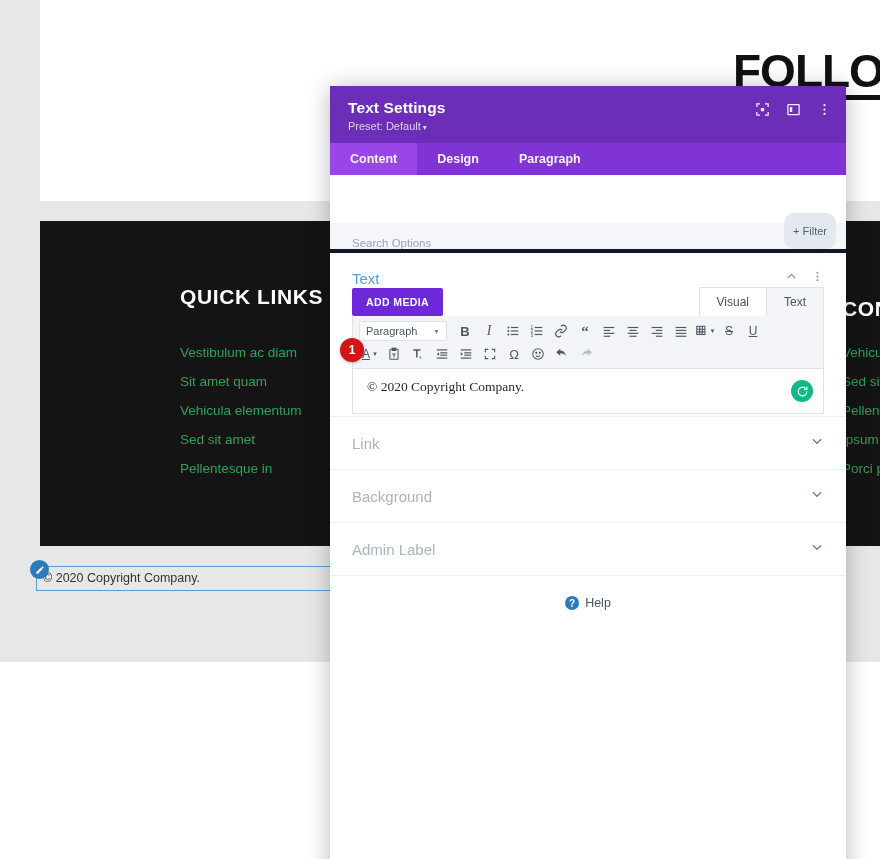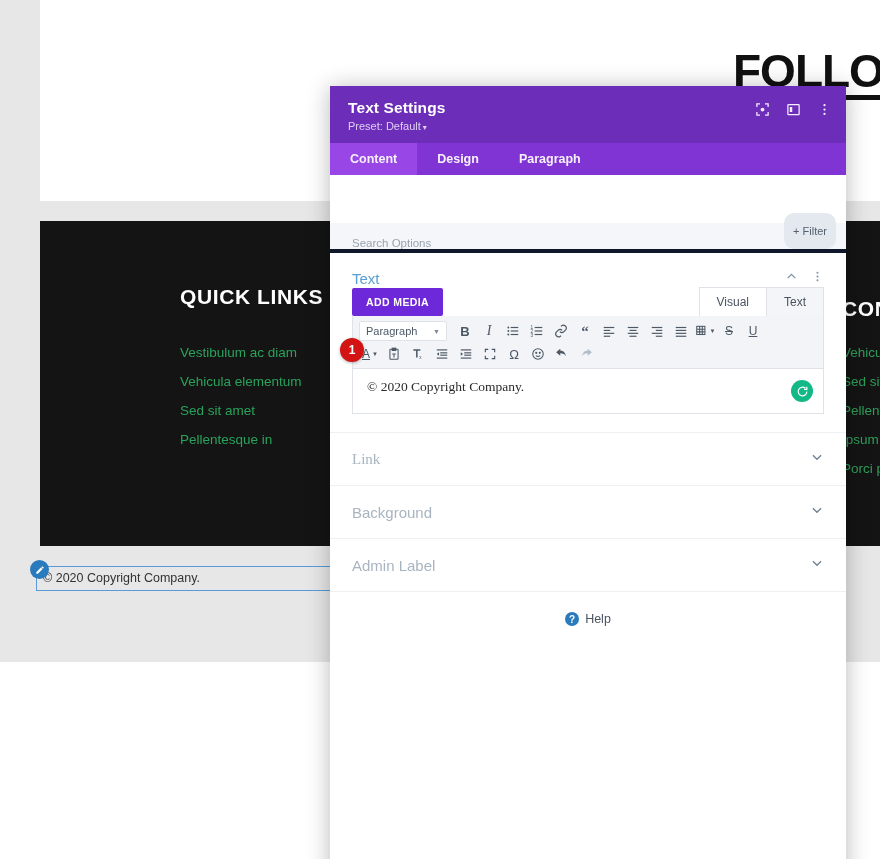--- a/index.html
+++ b/index.html
@@ -193,20 +193,21 @@
   <div class="white-card card-right"></div>
 
   <div class="hdg hdg-follow">FOLLOW</div>
 
   <div class="dark-panel dark-left"></div>
   <div class="dark-panel dark-right"></div>
 
   <div class="col-title" style="left:180px; top:285px;text-align:center;">QUICK LINKS</div>
   <ul class="links" style="left:180px; top:338px;">
     <li>Vestibulum ac diam</li>
+    <li>Sit amet quam</li>
     <li>Vehicula elementum</li>
     <li>Sed sit amet</li>
     <li>Pellentesque in</li>
   </ul>
 
   <div class="col-title" style="left:842px; top:297px;">CONTACT</div>
   <ul class="links links-right" style="left:842px; top:338px;">
     <li>Vehicula</li>
     <li>Sed sit a</li>
     <li>Pellente</li>
@@ -453,21 +454,21 @@
           <div class="edit-text">© 2020 Copyright Company.</div>
           <span class="revert">
             <svg width="13" height="13" viewBox="0 0 24 24" fill="none" stroke="#ffffff" stroke-width="2.2">
               <path d="M20 12a8 8 0 1 1-2.6-5.9"></path>
                 <path d="M20 3v5h-5"></path>
             </svg>
           </span>
         </div>
       </div>
 
-      <div class="sect-closed" style="margin-top:18px;font-family:Liberation Serif, serif;">
+      <div class="sect-closed" style="margin-top:2px;">
         <span class="sect-title-closed">Link</span>
         <span>
           <svg width="14" height="14" viewBox="0 0 24 24" fill="none" stroke="#6f8294" stroke-width="2.3">
               <path d="M5 9l7 7 7-7"></path>
             </svg>
         </span>
       </div>
       <div class="sect-closed">
         <span class="sect-title-closed">Background</span>
         <span>

